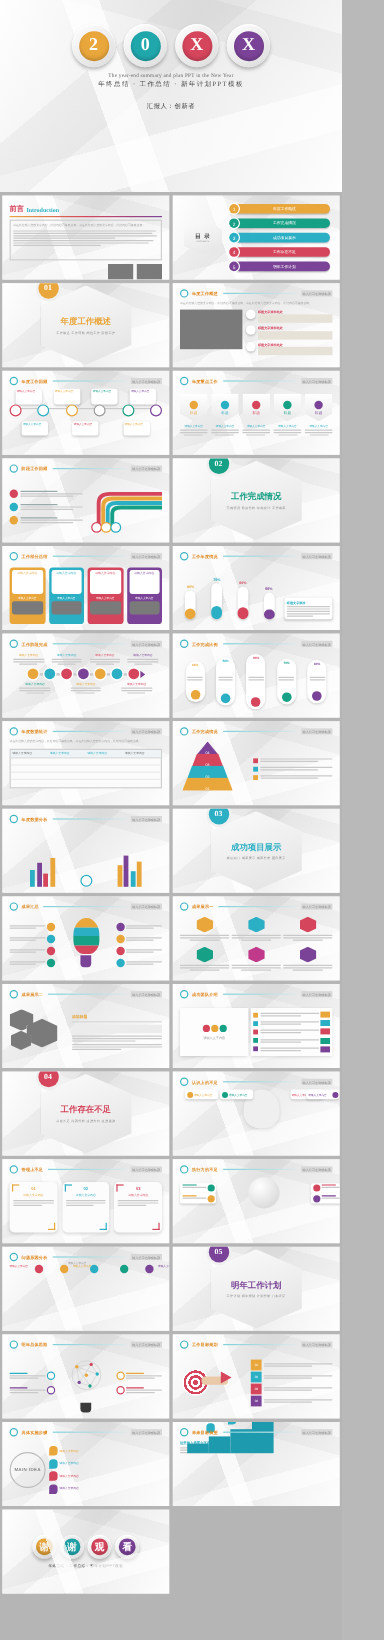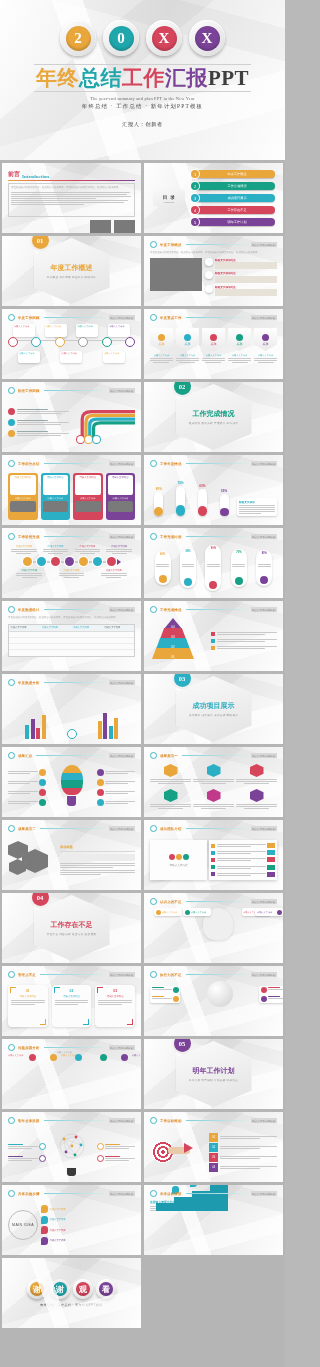--- a/index.html
+++ b/index.html
@@ -143,23 +143,20 @@
         <div class="circ">
             <i style="background: rgb(32, 167, 172);">0</i>
           </div>
         <div class="circ">
             <i style="background: rgb(213, 69, 92);">X</i>
           </div>
         <div class="circ">
             <i style="background: rgb(123, 67, 151);">X</i>
           </div>
       </div>
-      <div class="main-title">
-        <span style="color: rgb(233, 166, 59);">年终</span><span style="color: rgb(32, 167, 172);">总结</span><span style="color: rgb(213, 69, 92);">工作</span><span style="color: rgb(123, 67, 151);">汇报</span><span style="color: rgb(63, 63, 63);">PPT</span>
-      </div>
       <div class="sub-en">The year-end summary and plan PPT in the New Year</div>
       <div class="sub-cn">年终总结  ·  工作总结  ·  新年计划PPT模板</div>
       <div class="presenter">汇报人：创新者</div>
     </div>
   </div>
 
   <div class="grid">
 
     <div class="slide thumb">
       <div class="body" style="top:7px">

